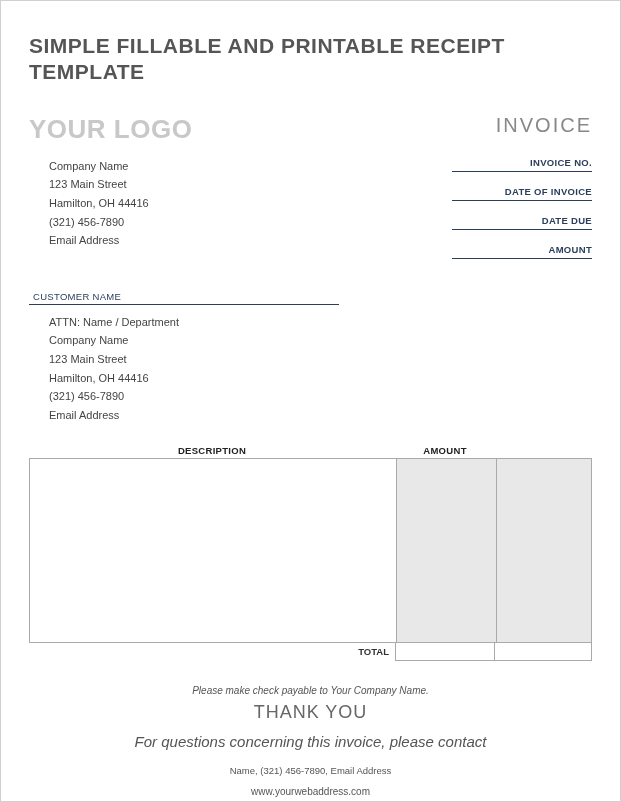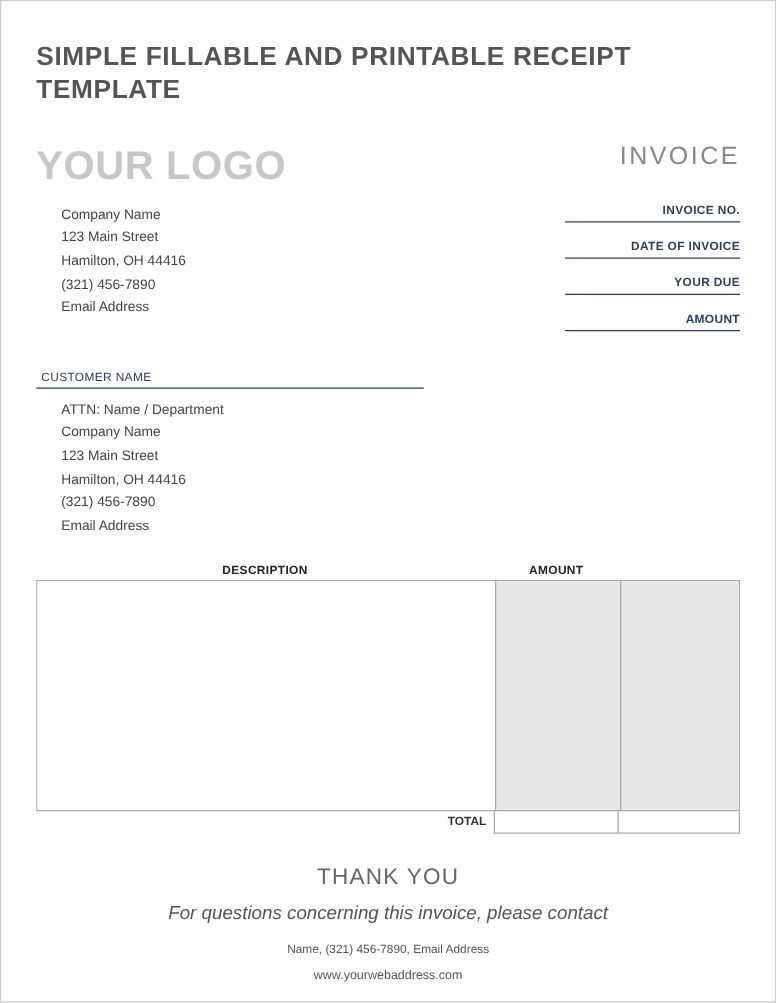--- a/index.html
+++ b/index.html
@@ -24,21 +24,21 @@
       line-height: 1.25;
       margin-bottom: 28px;
     }
     .header-row {
       display: flex;
       justify-content: space-between;
       align-items: flex-start;
       margin-bottom: 6px;
     }
     .logo-placeholder {
-      font-size: 32px;
+      font-size: 26px;
       font-weight: bold;
       color: #c8c8c8;
       letter-spacing: 0.5px;
     }
     .invoice-label {
       font-size: 20px;
       color: #888;
       letter-spacing: 2px;
     }
     .info-row {
@@ -201,21 +201,21 @@
   <div class="right-col">
     <div class="meta-field">
       <div class="lbl">INVOICE NO.</div>
       <div class="line"></div>
     </div>
     <div class="meta-field">
       <div class="lbl">DATE OF INVOICE</div>
       <div class="line"></div>
     </div>
     <div class="meta-field">
-      <div class="lbl">YOUR DUE</div>
+      <div class="lbl">DATE DUE</div>
       <div class="line"></div>
     </div>
     <div class="meta-field">
       <div class="lbl">AMOUNT</div>
       <div class="line"></div>
     </div>
   </div>
 </div>
 
 <div class="section-label">CUSTOMER NAME</div>
@@ -241,17 +241,18 @@
   <div class="col-extra"></div>
 </div>
 
 <div class="total-row">
   <div class="total-label">TOTAL</div>
   <div class="total-cell"></div>
   <div class="total-extra"></div>
 </div>
 
 <div class="footer">
+  <div class="payable">Please make check payable to Your Company Name.</div>
   <div class="thanks">THANK YOU</div>
   <div class="contact">For questions concerning this invoice, please contact</div>
   <div class="contact-info">Name, (321) 456-7890, Email Address</div>
   <div class="web">www.yourwebaddress.com</div>
 </div>
 
 </body></html>

